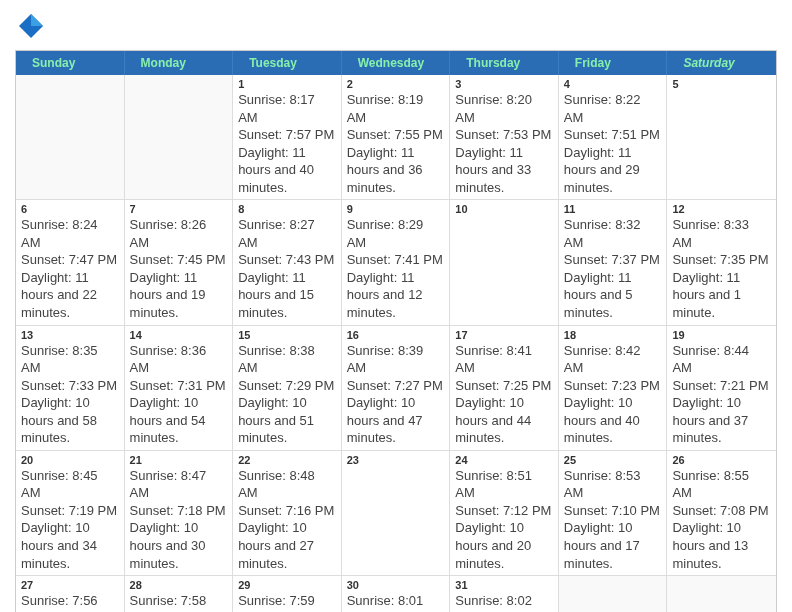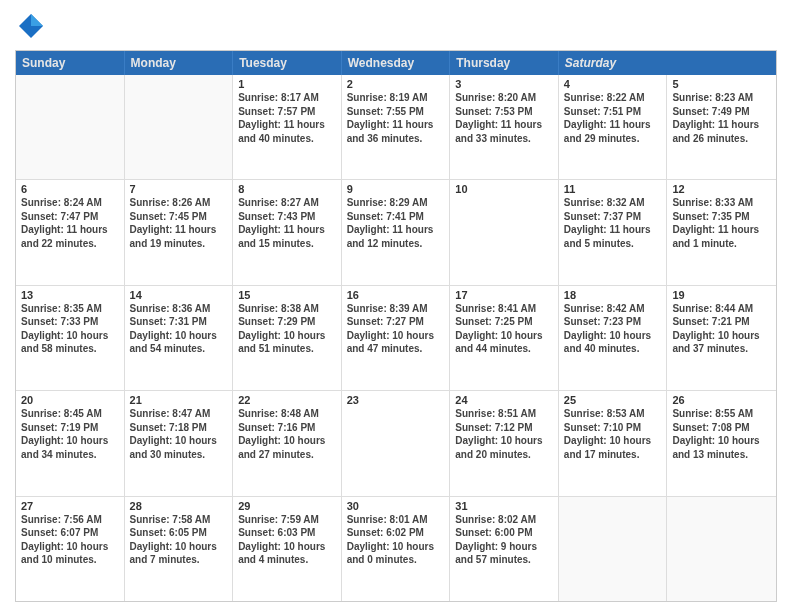--- a/index.html
+++ b/index.html
@@ -56,24 +56,24 @@
       display: flex;
       flex-direction: column;
       border: 1px solid #ccc;
     }
     .cal-header {
       display: grid;
       grid-template-columns: repeat(7, 1fr);
       background: #2a6db5;
     }
     .cal-header-cell {
-      color: #e5e5e5;
+      color: #86efac;
       font-size: 12px;
       font-weight: bold;
-      padding: 5px 6px;
+      padding: 5px 16px;
       border-right: 1px solid #3a7dc5;
     }
     .cal-header-cell:last-child { border-right: none; font-style: italic; }
     .cal-body {
       flex: 1;
       display: flex;
       flex-direction: column;
     }
     .cal-week {
       display: grid;
@@ -92,24 +92,23 @@
     }
     .cal-cell:last-child { border-right: none; }
     .cal-cell.empty { background: #f9f9f9; }
     .cal-cell .day-num {
       font-size: 11px;
       font-weight: bold;
       display: block;
       margin-bottom: 1px;
     }
     .cal-cell .info {
-      font-size: 10px;
+      font-size: 13px;
       color: #444;
       line-height: 1.35;
-      font-weight: bold;
     }
   </style>
 </head>
 <body>
 
 <div class="page">
   <div class="header">
     <div class="logo">
       <svg class="logo-icon" viewBox="0 0 40 40">
         <polygon points="20,5 35,20 20,35 5,20" fill="#1a6fc4"></polygon>
@@ -126,20 +125,21 @@
     </div>
   </div>
 
   <div class="calendar">
     <div class="cal-header">
     <div class="cal-header-cell">Sunday</div>
         <div class="cal-header-cell">Monday</div>
         <div class="cal-header-cell">Tuesday</div>
         <div class="cal-header-cell">Wednesday</div>
         <div class="cal-header-cell">Thursday</div>
+        <div class="cal-header-cell">Friday</div>
         <div class="cal-header-cell">Saturday</div>
       </div>
     <div class="cal-body">
     <div class="cal-week">
           <div class="cal-cell empty"></div>
           <div class="cal-cell empty"></div>
           <div class="cal-cell">
             <span class="day-num">1</span>
             <div class="info">Sunrise: 8:17 AM<br>Sunset: 7:57 PM<br>Daylight: 11 hours and 40 minutes.</div>
           </div>
@@ -150,21 +150,20 @@
           <div class="cal-cell">
             <span class="day-num">3</span>
             <div class="info">Sunrise: 8:20 AM<br>Sunset: 7:53 PM<br>Daylight: 11 hours and 33 minutes.</div>
           </div>
           <div class="cal-cell">
             <span class="day-num">4</span>
             <div class="info">Sunrise: 8:22 AM<br>Sunset: 7:51 PM<br>Daylight: 11 hours and 29 minutes.</div>
           </div>
           <div class="cal-cell">
             <span class="day-num">5</span>
-            <div class="info">Sunrise: 8:23 AM<br>Sunset: 7:49 PM<br>Daylight: 11 hours and 26 minutes.</div>
           </div>
         </div>
         <div class="cal-week">
           <div class="cal-cell">
             <span class="day-num">6</span>
             <div class="info">Sunrise: 8:24 AM<br>Sunset: 7:47 PM<br>Daylight: 11 hours and 22 minutes.</div>
           </div>
           <div class="cal-cell">
             <span class="day-num">7</span>
             <div class="info">Sunrise: 8:26 AM<br>Sunset: 7:45 PM<br>Daylight: 11 hours and 19 minutes.</div>

